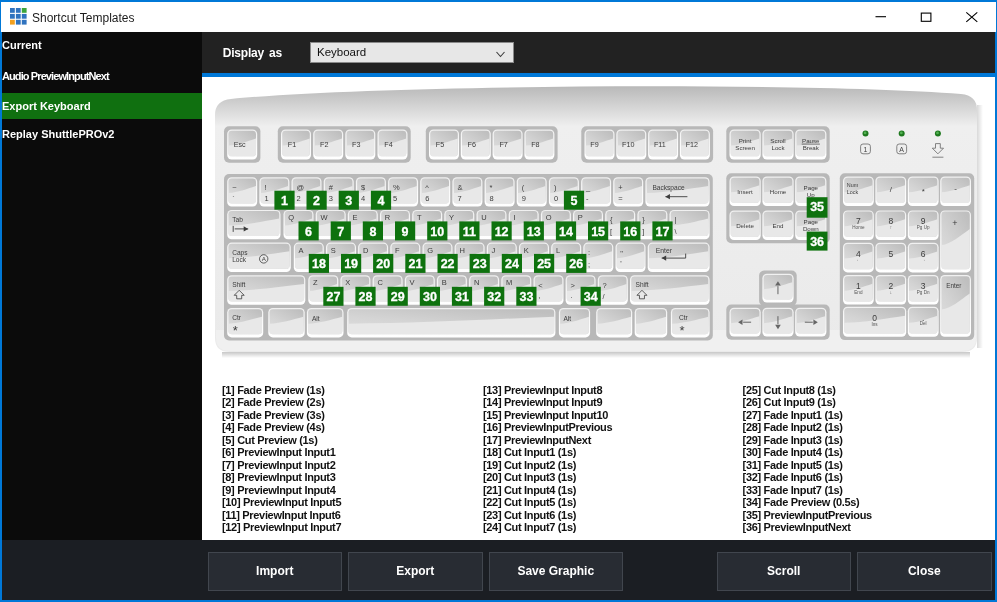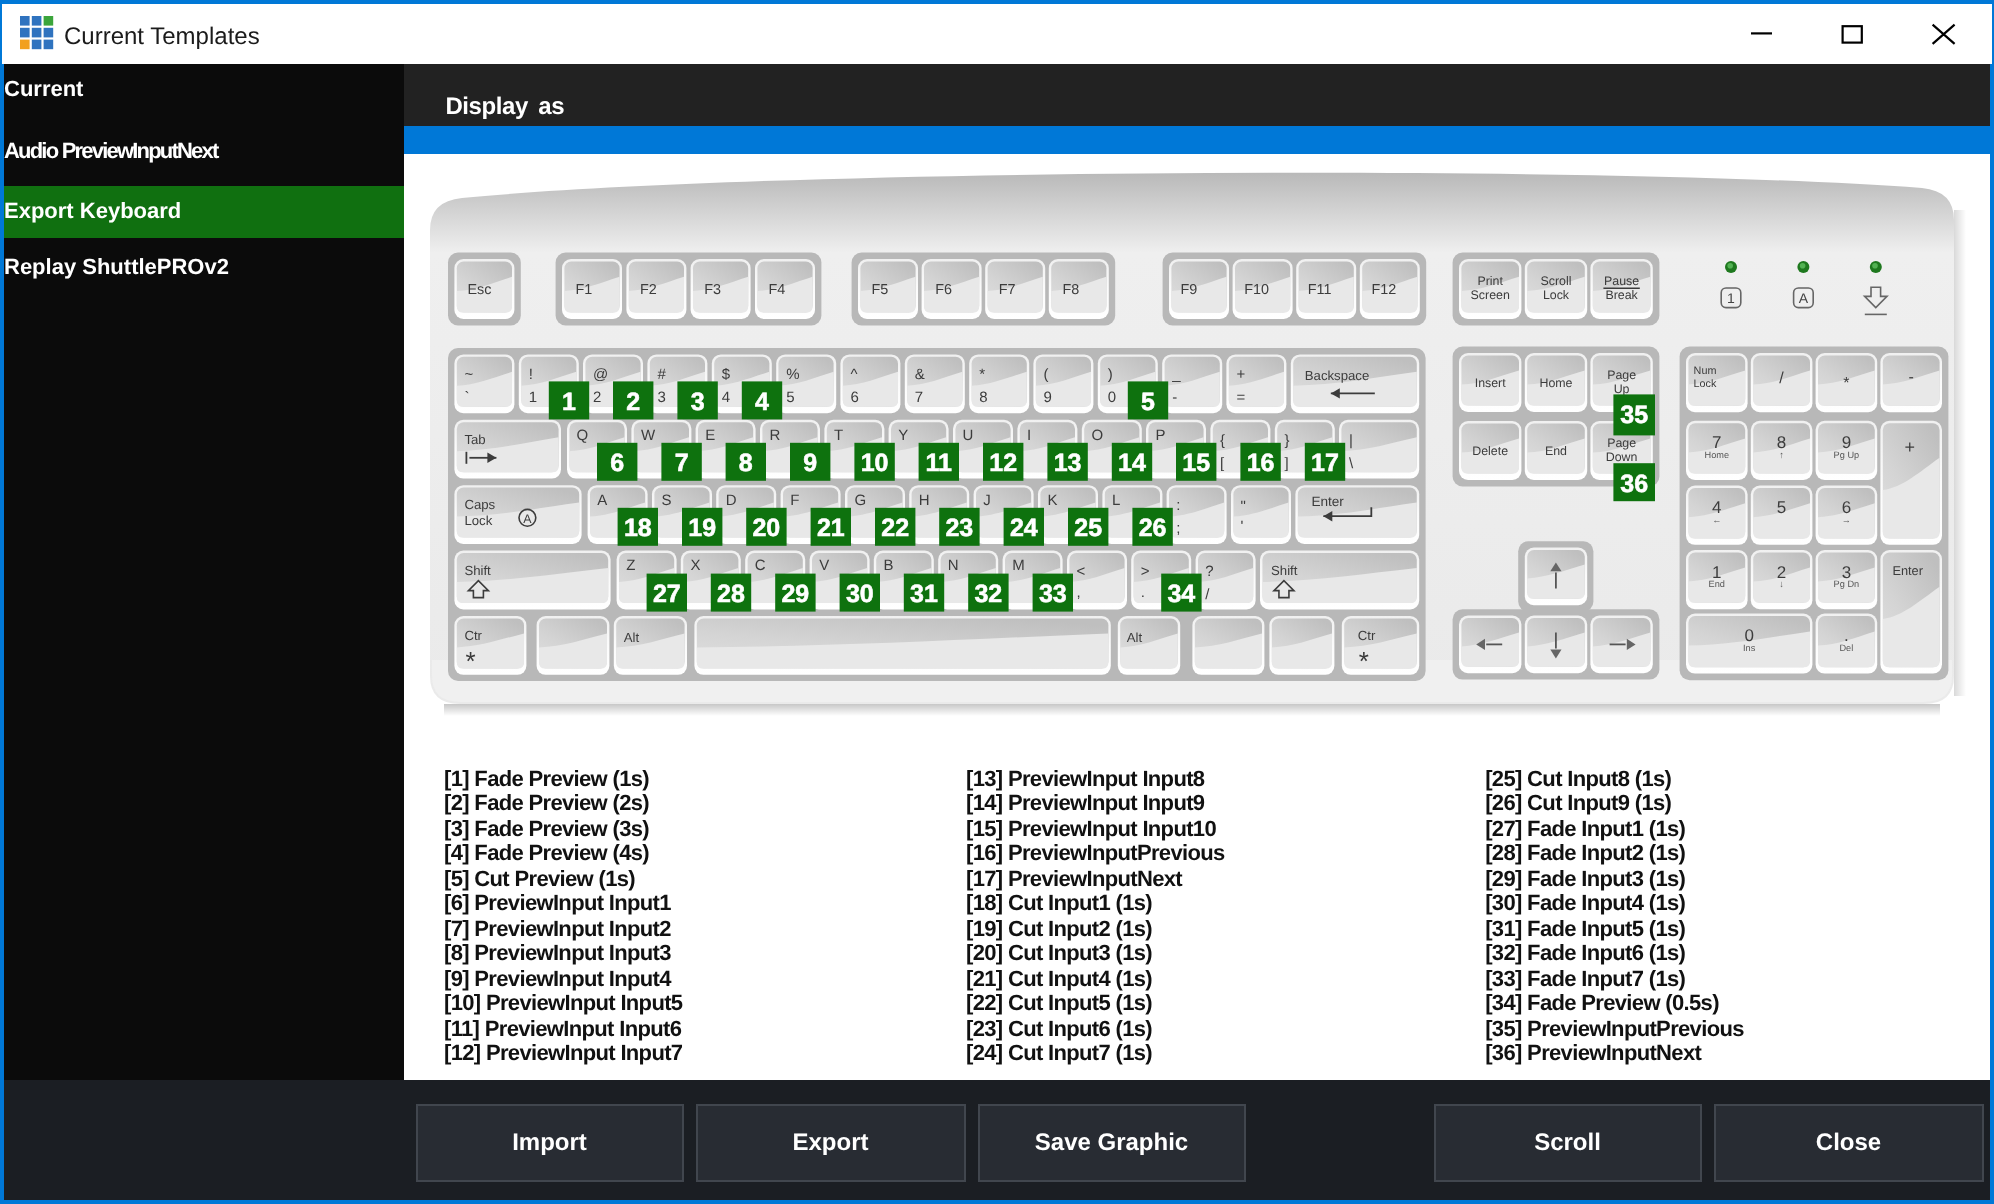--- a/index.html
+++ b/index.html
@@ -1,20 +1,20 @@
 <!DOCTYPE html>
 <html><head><meta charset="utf-8"><style>
 * { margin:0; padding:0; box-sizing:border-box; }
 html,body { width:997px; height:602px; overflow:hidden; font-family:"Liberation Sans", sans-serif; }
 #win { position:absolute; left:0; top:0; width:997px; height:602px; background:#0078d7; }
 #titlebar { position:absolute; left:1px; top:2px; width:995px; height:30px; background:#ffffff; }
 #title { position:absolute; left:31px; top:9px; font-size:12px; color:#1b1b1b; }
 #sidebar { position:absolute; left:2px; top:32px; width:200px; height:508px; background:#0b0b0b; }
 .sbitem { position:absolute; left:0; width:200px; height:27px; line-height:27px; padding-left:0; color:#ffffff; font-size:11px; font-weight:bold; }
-#topstrip { position:absolute; left:202px; top:32px; width:793px; height:31px; background:#222222; }
+#topstrip { position:absolute; left:202px; top:32px; width:793px; height:41px; background:#222222; }
 #displayas { position:absolute; left:20.7px; top:14px; color:#ffffff; font-size:12px; font-weight:bold; word-spacing:2px; letter-spacing:-0.2px; }
 #dd { position:absolute; left:108px; top:10px; width:204px; height:21px; background:#e7e7e7; border:1px solid #8a8a8a; font-size:11.5px; color:#111; line-height:19px; padding-left:6px; }
 #content { position:absolute; left:202px; top:77px; width:793px; height:463px; background:#ffffff; }
 .listcol { position:absolute; font-size:11px; font-weight:bold; color:#111111; line-height:12.5px; white-space:nowrap; letter-spacing:-0.33px; }
 #bottombar { position:absolute; left:2px; top:540px; width:993px; height:60px; background:#1b1e23; }
 .btn { position:absolute; top:12px; width:134.5px; height:39px; background:#282c33; border:1px solid #41464e; color:#ffffff; font-size:12px; font-weight:bold; text-align:center; line-height:37px; }
 </style></head>
 <body>
 <div id="win">
  <div id="titlebar">
@@ -22,35 +22,40 @@
    <rect x="0" y="0" width="4.8" height="4.8" fill="#2f73bf"></rect>
         <rect x="5.9" y="0" width="4.8" height="4.8" fill="#2f73bf"></rect>
         <rect x="11.8" y="0" width="4.8" height="4.8" fill="#3ba53b"></rect>
    <rect x="0" y="5.9" width="4.8" height="4.8" fill="#2f73bf"></rect>
         <rect x="5.9" y="5.9" width="4.8" height="4.8" fill="#2f73bf"></rect>
         <rect x="11.8" y="5.9" width="4.8" height="4.8" fill="#2f73bf"></rect>
    <rect x="0" y="11.8" width="4.8" height="4.8" fill="#f2a01e"></rect>
         <rect x="5.9" y="11.8" width="4.8" height="4.8" fill="#2f73bf"></rect>
         <rect x="11.8" y="11.8" width="4.8" height="4.8" fill="#2f73bf"></rect>
   </svg>
-  <div id="title">Current Templates</div>
+  <div id="title">Shortcut Templates</div>
   <svg width="130" height="30" style="position:absolute;right:5px;top:0" viewBox="0 0 130 30">
    <path d="M 14.5 14.7 L 25 14.7" stroke="#000" stroke-width="1.1"></path>
    <rect x="60.3" y="11.1" width="9.6" height="8.2" fill="none" stroke="#000" stroke-width="1.1"></rect>
    <path d="M 105.3 10.3 L 116.3 19.9 M 116.3 10.3 L 105.3 19.9" stroke="#000" stroke-width="1.1"></path>
   </svg>
  </div>
  <div id="sidebar">
   <div class="sbitem" style="top:0px">Current</div>
   <div class="sbitem" style="top:30.7px;letter-spacing:-0.9px">Audio PreviewInputNext</div>
   <div class="sbitem" style="top:60.5px;background:#107010;height:26.5px;line-height:26.5px">Export Keyboard</div>
   <div class="sbitem" style="top:88.8px">Replay ShuttlePROv2</div>
  </div>
  <div id="topstrip">
   <div id="displayas">Display as</div>
+  <div id="dd">Keyboard
+    <svg width="11" height="7" style="position:absolute;right:7px;top:8px" viewBox="0 0 11 7">
+          <path d="M 1.5 1 L 5.5 5.5 L 9.5 1" stroke="#3c3c3c" stroke-width="1.1" fill="none"></path>
+        </svg>
+  </div>
  </div>
  <div id="content">
   <svg width="793" height="463" viewBox="202 77 793 463" font-family="Liberation Sans, sans-serif">
    <defs>
     <linearGradient id="rimg" x1="0" y1="0" x2="0" y2="1">
      <stop offset="0" stop-color="#f0f0f0"></stop>
             <stop offset="0.5" stop-color="#fbfbfb"></stop>
             <stop offset="1" stop-color="#ffffff"></stop>
     </linearGradient>
     <linearGradient id="kg" x1="0" y1="1" x2="0.8" y2="0">

